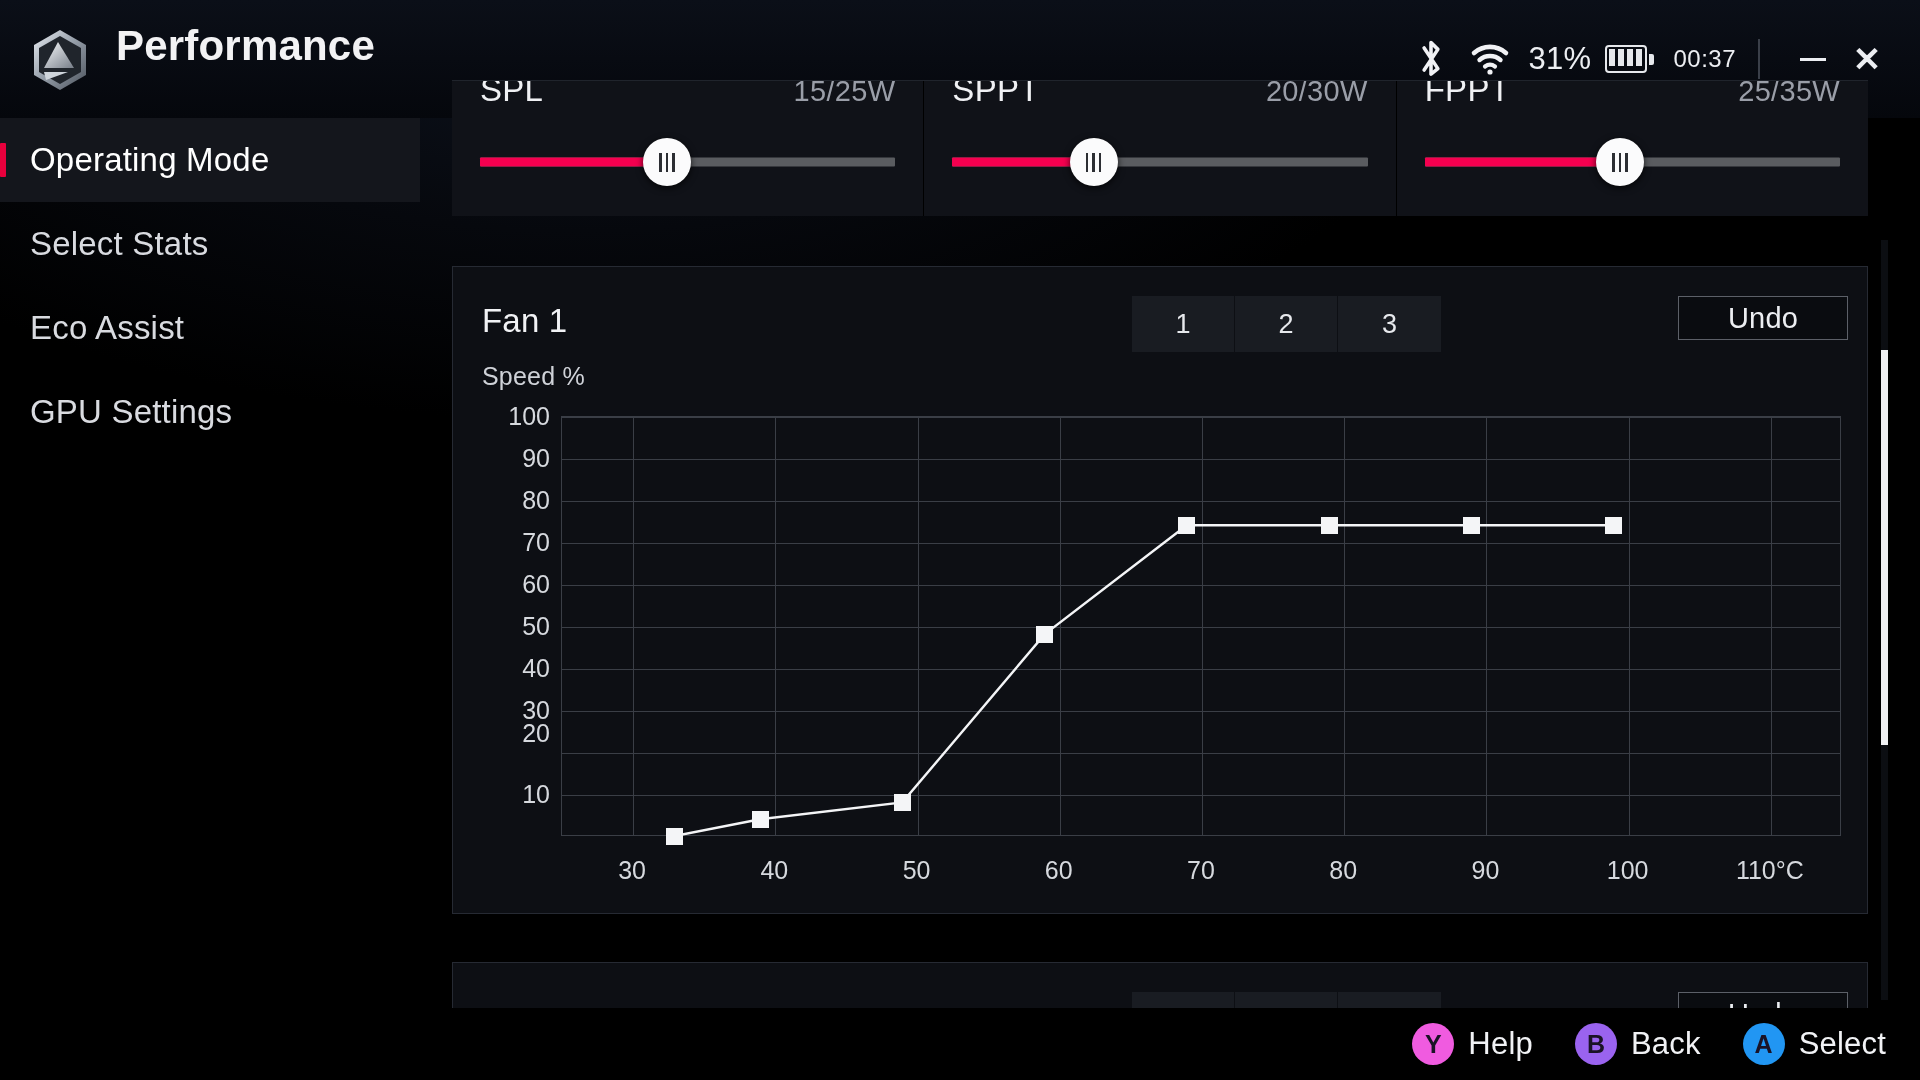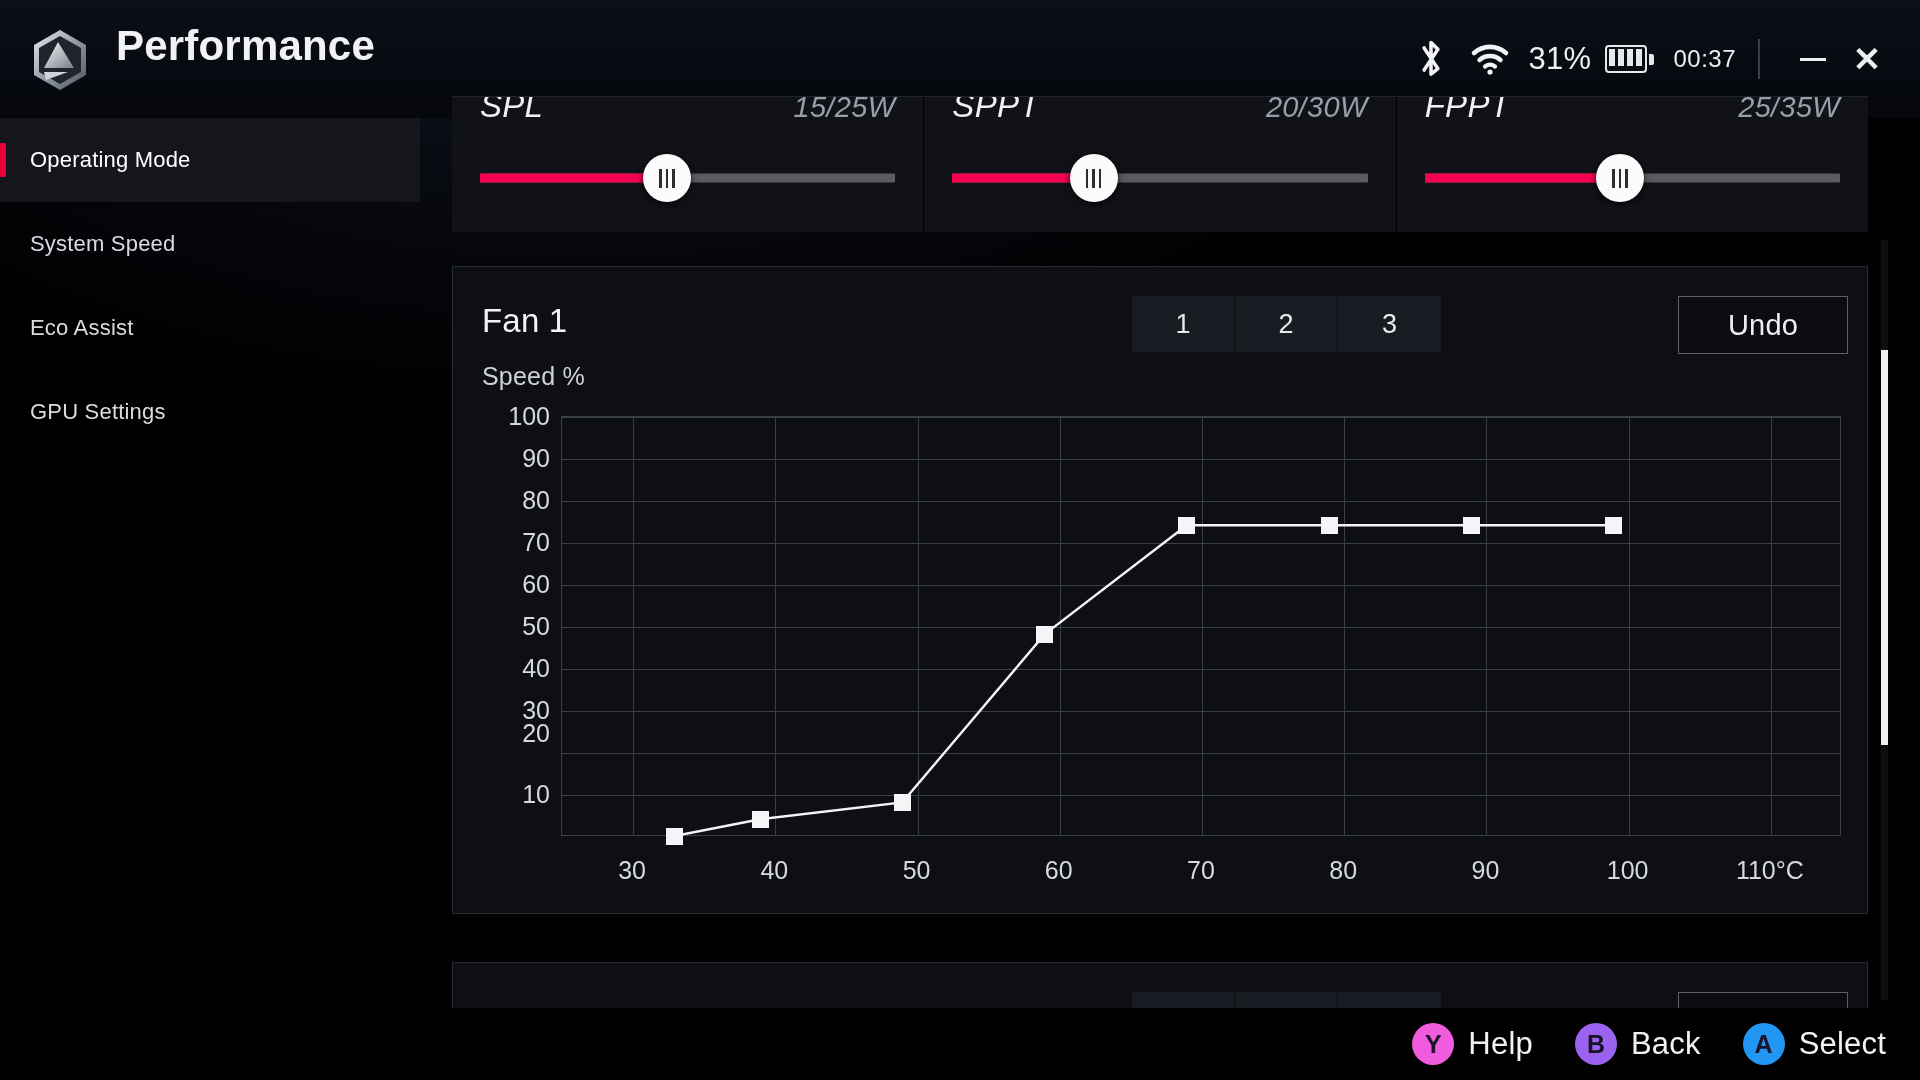--- a/index.html
+++ b/index.html
@@ -54,34 +54,33 @@
   }
   .min-glyph { width:26px; height:3px; background:#eceef2; display:block; }
   .close-glyph { font-size:34px; line-height:1; color:#eceef2; font-weight:bold; }
 
   
   .sidebar { position:absolute; left:0; top:118px; width:420px; height:890px; }
   .nav-item {
     position:relative; height:84px; display:flex; align-items:center;
     padding-left:30px;
   }
-  .nav-item .lbl { font-size:22px; color:#d9dbe0; letter-spacing:.2px; }
+  .nav-item .lbl { font-size:33px; color:#d9dbe0; letter-spacing:.2px; }
   .nav-item.active { background:#14161c; }
   .nav-item.active .lbl { color:#ffffff; }
   .nav-accent {
     position:absolute; left:0; top:50%; transform:translateY(-50%);
     width:6px; height:34px; background:#e8003c; border-radius:1px;
   }
 
   
   .powerstrip {
-    position:absolute; left:452px; top:96px; width:1416px; height:136px;
+    position:absolute; left:452px; top:80px; width:1416px; height:136px;
     display:flex; overflow:hidden;
     border-top:1px solid #20242c;
-    font-style:italic;
   }
   .pcard {
     flex:1; position:relative; background:#101218;
     border-right:1px solid #000;
     padding:0 28px;
   }
   .pcard:last-child { border-right:none; }
   .pcard-head {
     position:absolute; left:28px; right:28px; top:-10px;
     display:flex; justify-content:space-between; align-items:baseline;
@@ -122,21 +121,21 @@
     position:absolute; left:1132px; top:296px; display:flex;
   }
   .preset {
     width:103px; height:56px; background:#191c22;
     border-right:1px solid #0d0f14;
     display:flex; align-items:center; justify-content:center;
     font-size:27px; color:#e7e9ed;
   }
   .preset:last-child { border-right:none; }
   .undo-btn {
-    position:absolute; left:1678px; top:296px; width:170px; height:58px;
+    position:absolute; left:1678px; top:296px; width:170px; height:44px;
     border:1px solid #5c6068; background:#0a0c10;
     display:flex; align-items:center; justify-content:center;
     font-size:29px; color:#eceef2; letter-spacing:.2px;
   }
 
   .ylabel {
     position:absolute; left:482px; top:362px;
     font-size:25px; color:#cfd2d8; letter-spacing:.2px;
   }
 
@@ -258,21 +257,21 @@
       </span>
     </div>
   </div>
 
   <div class="sidebar">
     <div class="nav-item active">
       <span class="nav-accent"></span>
       <span class="lbl">Operating Mode</span>
     </div>
     <div class="nav-item">
-      <span class="lbl">System Speed</span>
+      <span class="lbl">Select Stats</span>
     </div>
     <div class="nav-item">
       <span class="lbl">Eco Assist</span>
     </div>
     <div class="nav-item">
       <span class="lbl">GPU Settings</span>
     </div>
   </div>
 
   <div class="powerstrip">

